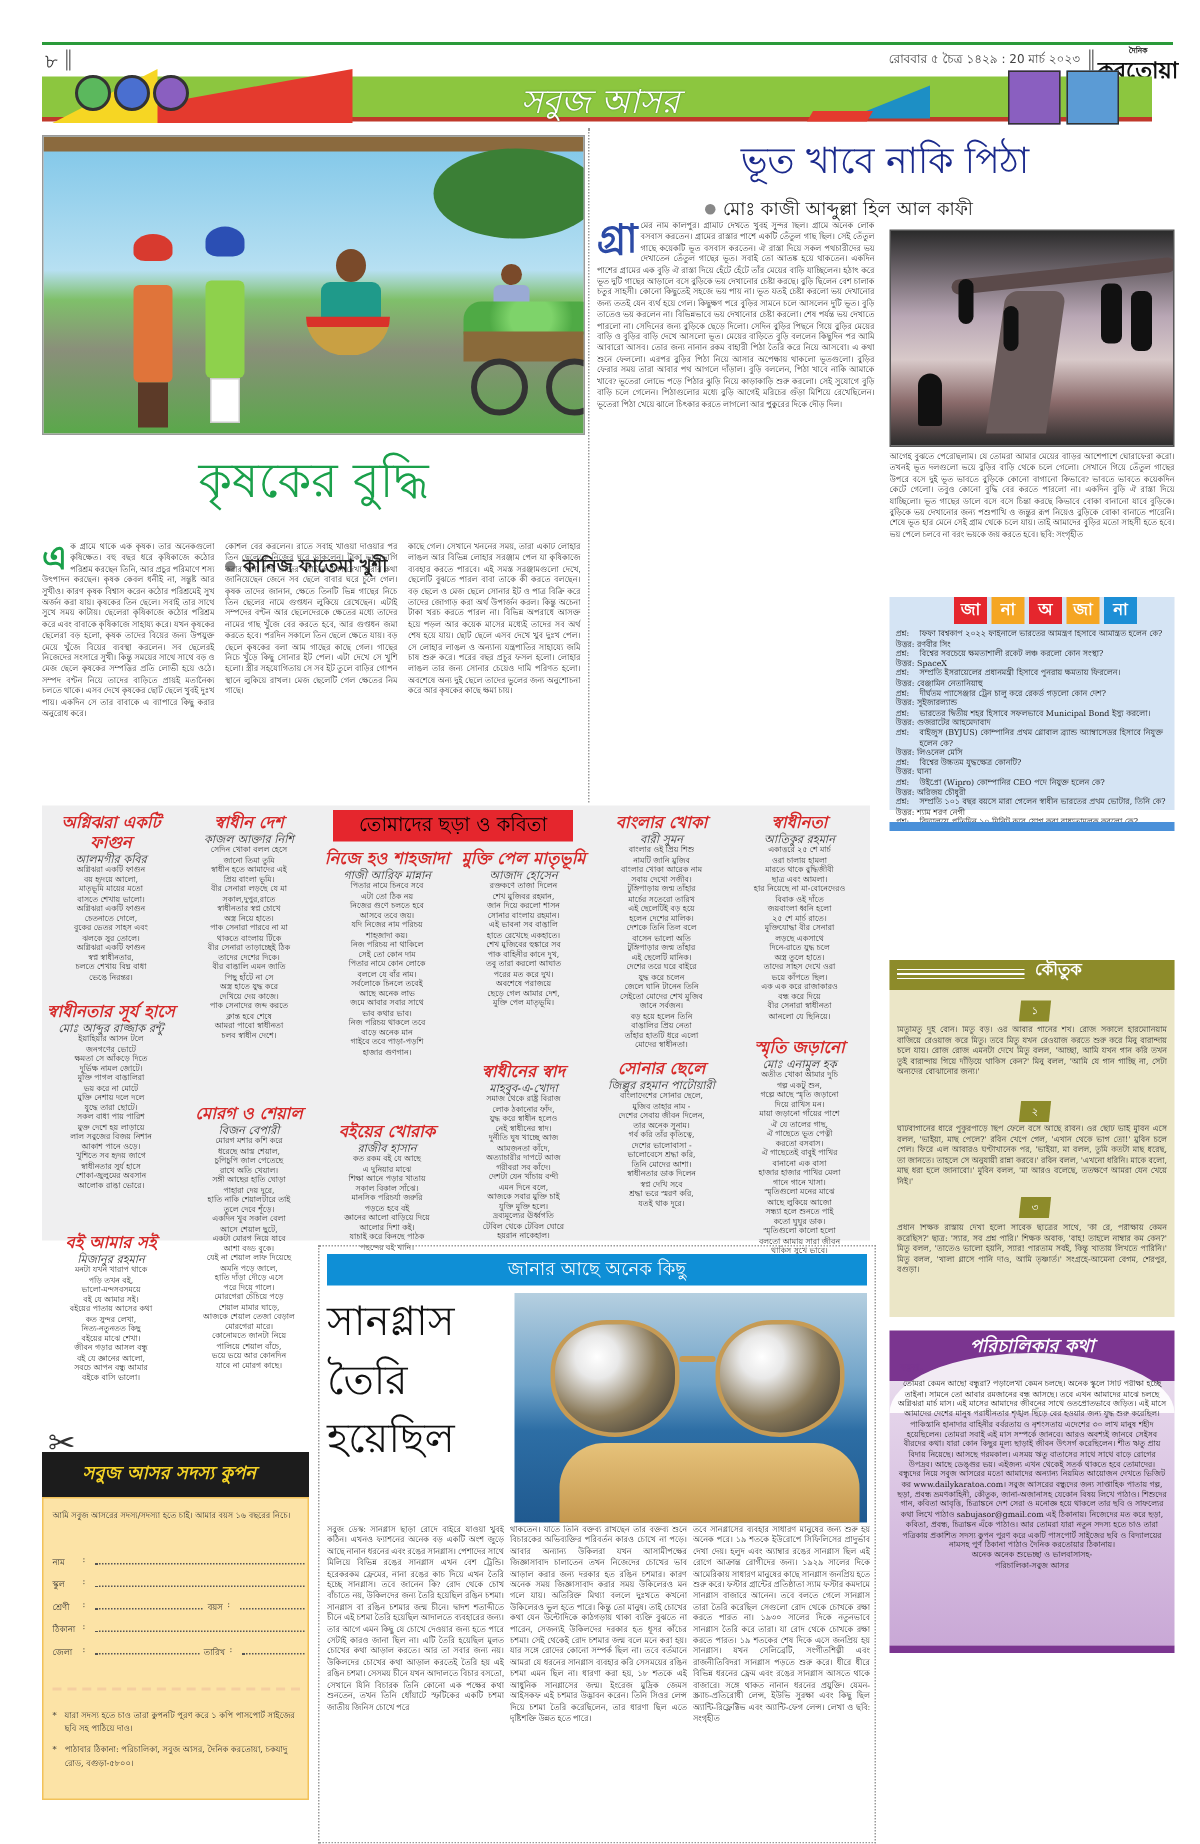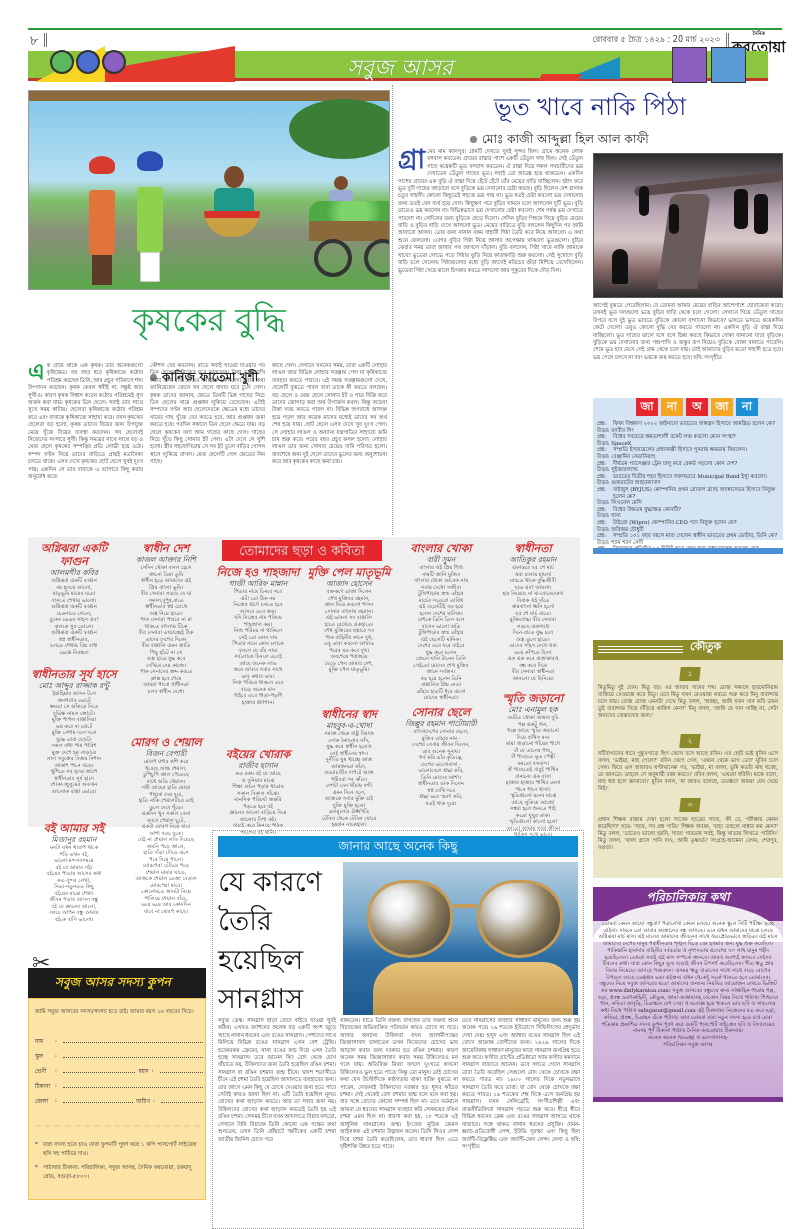--- a/index.html
+++ b/index.html
@@ -83,21 +83,21 @@
   .quiz { left: 593px; top: 398px; width: 190px; height: 142px; background: #d5e4f4; }
   .quiz-tiles { left: 636px; top: 398px; display:flex; gap: 3px; }
   .quiz-tile { width: 22px; height: 18px; font-size: 11px; color: #fff; text-align:center; line-height: 18px; font-weight:bold; }
   .quiz-list { left: 597px; top: 420px; width: 184px; height: 130px; font-size: 5.3px; line-height: 6.6px; color: #222; font-family: "DejaVu Serif", serif; overflow: hidden; }
   .quiz-item { display: flex; }
   .quiz-item .q-lbl { width: 16px; flex-shrink: 0; }
   .quiz-footer { left: 593px; top: 548px; width: 190px; height: 6px; background: #4a90d9; }
 
   
   .poems-bg { left: 28px; top: 537px; width: 552px; height: 290px; background: #efeff0; }
-  .poem-banner { left: 222px; top: 540px; width: 160px; height: 21px; background: #e5262d; color: #e5e5e5; font-size: 13px; text-align: center; line-height: 21px; font-family: "DejaVu Serif", serif; }
+  .poem-banner { left: 222px; top: 540px; width: 160px; height: 21px; background: #e5262d; color: #000000; font-size: 13px; text-align: center; line-height: 21px; font-family: "DejaVu Serif", serif; }
   .poem { position: absolute; text-align: center; }
   .poem .ptitle { color: #d62a2a; font-size: 11px; font-style: italic; font-weight: bold; font-family: "DejaVu Serif", serif; line-height: 13px; }
   .poem .pauthor { color: #333; font-size: 7.5px; font-style: italic; line-height: 9px; font-family: "DejaVu Serif", serif; }
   .poem .plines { font-size: 5.2px; line-height: 6.5px; color: #333; font-family: "DejaVu Serif", serif; }
 
   
   .koutuk { left: 593px; top: 640px; width: 190px; height: 238px; background: #ebe6c7; }
   .koutuk-head { left: 593px; top: 640px; width: 190px; height: 20px; background: #8d8b2a; }
   .koutuk-head-title { left: 690px; top: 638px; font-size: 11px; color: #fff; font-family: "DejaVu Serif", serif; font-weight: bold; }
   .koutuk-stripes { left: 598px; top: 646px; width: 85px; height: 8px;
@@ -616,23 +616,22 @@
 <div class="abs editor-text">
   <div>তোমরা কেমন আছো বন্ধুরা? পড়ালেখা কেমন চলছে। অনেক স্কুলে সিটি পরীক্ষা হচ্ছে তাইনা। সামনে তো আবার রমজানের বন্ধ আসছে। তবে এখন আমাদের মাঝে চলছে অগ্নিঝরা মার্চ মাস। এই মাসের আমাদের জীবনের সাথে ওতপ্রোতভাবে জড়িত। এই মাসে আমাদের দেশের মানুষ পরাধীনতার শৃঙ্খল ছিঁড়ে বের হওয়ার জন্য যুদ্ধ শুরু করেছিল। পাকিস্তানি হানাদার বাহিনীর বর্বরতায় ও নৃশংসতায় এদেশের ৩০ লাখ মানুষ শহীদ হয়েছিলেন। তোমরা সবাই এই মাস সম্পর্কে জানবে। আরও অবশ্যই জানবে সেইসব বীরদের কথা। যারা কোন কিছুর মূল্য ছাড়াই জীবন উৎসর্গ করেছিলেন। শীত ঋতু প্রায় বিদায় নিয়েছে। আসছে গরমকাল। এসময় ঋতু বাতাসের সাথে সাথে বাড়ে রোগের উপদ্রব। আছে ডেঙ্গুর ভয়। এইজন্য এখন থেকেই সতর্ক থাকতে হবে তোমাদের। বন্ধুদের নিয়ে সবুজ আসরের মতো আমাদের অন্যান্য নিয়মিত আয়োজন দেখতে ভিজিট কর www.dailykaratoa.com। সবুজ আসরের বন্ধুদের জন্য সাপ্তাহিক পাতায় গল্প, ছড়া, প্রবন্ধ ভ্রমণকাহিনী, কৌতুক, জানা-অজানাসহ যেকোন বিষয় লিখে পাঠাও। শিশুদের গান, কবিতা আবৃত্তি, চিত্রাঙ্কনে দেশ সেরা ও মনোজ্ঞ হয়ে থাকলে তার ছবি ও সাফল্যের কথা লিখে পাঠাও sabujasor@gmail.com এই ঠিকানায়। নিজেদের মত করে ছড়া, কবিতা, প্রবন্ধ, চিত্রাঙ্কন এঁকে পাঠাও। আর তোমরা যারা নতুন সদস্য হতে চাও তারা পত্রিকায় প্রকাশিত সদস্য কুপন পূরণ করে একটি পাসপোর্ট সাইজের ছবি ও বিদ্যালয়ের নামসহ পূর্ণ ঠিকানা পাঠাও দৈনিক করতোয়ার ঠিকানায়।</div>
   <div>অনেক অনেক শুভেচ্ছা ও ভালবাসাসহ-</div>
   <div>পরিচালিকা-সবুজ আসর</div>
 </div>
 <div class="abs editor-foot"></div>
 
 <div class="abs sg-frame"></div>
 <div class="abs sg-banner">জানার আছে অনেক কিছু</div>
 <div class="abs sg-title">
-  <div>যে কারণে</div>
+  <div>সানগ্লাস</div>
   <div>তৈরি হয়েছিল</div>
-  <div>সানগ্লাস</div>
 </div>
 <div class="abs sg-img">
   <div class="abs sg-wood"></div>
   <div class="abs sg-lens" style="left:24px;top:18px;"></div>
   <div class="abs sg-bridge"></div>
   <div class="abs sg-lens" style="left:134px;top:18px;"></div>
 </div>
 <div class="abs bodytxt sg-col" style="left:218px;">সবুজ ডেস্ক: সানগ্লাস ছাড়া রোদে বাইরে যাওয়া খুবই কঠিন। এখনও ফ্যাশনের অনেক বড় একটি অংশ জুড়ে আছে নানান ধরনের এবং রঙের সানগ্লাস। পেশাদের সাথে মিলিয়ে বিভিন্ন রঙের সানগ্লাস এখন বেশ ট্রেন্ডি। হরেকরকম ফ্রেমের, নানা রঙের কাচ দিয়ে এখন তৈরি হচ্ছে সানগ্লাস। তবে জানেন কি? রোদ থেকে চোখ বাঁচাতে নয়, উকিলদের জন্য তৈরি হয়েছিল রঙিন চশমা। সানগ্লাস বা রঙিন চশমার জন্ম চীনে। দ্বাদশ শতাব্দীতে চীনে এই চশমা তৈরি হয়েছিল আদালতে ব্যবহারের জন্য। তার আগে এমন কিছু যে চোখে দেওয়ার জন্য হতে পারে সেটাই কারও জানা ছিল না। এটি তৈরি হয়েছিল মূলত চোখের কথা আড়াল করতে। আর তা সবার জন্য নয়। উকিলদের চোখের কথা আড়াল করতেই তৈরি হয় এই রঙিন চশমা। সেসময় চীনে যখন আদালতে বিচার বসতো, সেখানে যিনি বিচারক তিনি কোনো এক পক্ষের কথা শুনতেন, তখন তিনি ধোঁয়াটে স্ফটিকের একটি চশমা জাতীয় জিনিস চোখে পরে</div>
 <div class="abs bodytxt sg-col" style="left:340px;">থাকতেন। যাতে তিনি বক্তব্য রাখছেন তার বক্তব্য শুনে বিচারকের অভিব্যক্তির পরিবর্তন কারও চোখে না পড়ে। আবার অন্যান্য উকিলরা যখন আসামীপক্ষের জিজ্ঞাসাবাদ চালাতেন তখন নিজেদের চোখের ভাব আড়াল করার জন্য দরকার হত রঙিন চশমার। কারণ অনেক সময় জিজ্ঞাসাবাদ করার সময় উকিলেরও মন গলে যায়। অতিরিক্ত মিথ্যা বললে দুঃখতে কখনো উকিলেরও ভুল হতে পারে। কিন্তু তো মানুষ। তাই চোখের কথা যেন উল্টোদিকে কাঠগড়ায় থাকা ব্যক্তি বুঝতে না পারেন, সেজন্যই উকিলদের দরকার হত ধূসর কাঁচের চশমা। সেই থেকেই রোদ চশমার জন্ম বলে মনে করা হয়। যার সঙ্গে রোদের কোনো সম্পর্ক ছিল না। তবে বর্তমানে আমরা যে ধরনের সানগ্লাস ব্যবহার করি সেসময়ের রঙিন চশমা এমন ছিল না। ধারণা করা হয়, ১৮ শতকে এই আধুনিক সানগ্লাসের জন্ম। ইংরেজ মুদ্রিক জেমস আইসকফ এই চশমার উদ্ভাবন করেন। তিনি সিওর লেন্স দিয়ে চশমা তৈরি করেছিলেন, তার ধারণা ছিল এতে দৃষ্টিশক্তি উন্নত হতে পারে।</div>
 <div class="abs bodytxt sg-col" style="left:462px;">তবে সানগ্লাসের ব্যবহার সাধারণ মানুষের জন্য শুরু হয় অনেক পরে। ১৯ শতকে ইউরোপে সিফিলিসের প্রাদুর্ভাব দেখা দেয়। হলুদ এবং অ্যাম্বার রঙের সানগ্লাস ছিল এই রোগে আক্রান্ত রোগীদের জন্য। ১৯২৯ সালের দিকে আমেরিকায় সাধারণ মানুষের কাছে সানগ্লাস জনপ্রিয় হতে শুরু করে। ফস্টার গ্রান্টের প্রতিষ্ঠাতা স্যাম ফস্টার কমদামে সানগ্লাস বাজারে আনেন। তবে বলতে গেলে সানগ্লাস তারা তৈরি করেছিল সেগুলো রোদ থেকে চোখকে রক্ষা করতে পারত না। ১৯৩০ সালের দিকে নতুনভাবে সানগ্লাস তৈরি করে তারা। যা রোদ থেকে চোখকে রক্ষা করতে পারত। ১৯ শতকের শেষ দিকে এসে জনপ্রিয় হয় সানগ্লাস। যখন সেলিব্রেটি, সংগীতশিল্পী এবং রাজনীতিবিদরা সানগ্লাস পড়তে শুরু করে। ধীরে ধীরে বিভিন্ন ধরনের ফ্রেম এবং রঙের সানগ্লাস আসতে থাকে বাজারে। সঙ্গে থাকত নানান ধরনের প্রযুক্তি। যেমন- স্ক্র্যাচ-প্রতিরোধী লেন্স, ইউভি সুরক্ষা এবং কিছু ছিল অ্যান্টি-রিফ্লেক্টিভ এবং অ্যান্টি-ফেগ লেন্স। লেখা ও ছবি: সংগৃহীত</div>

